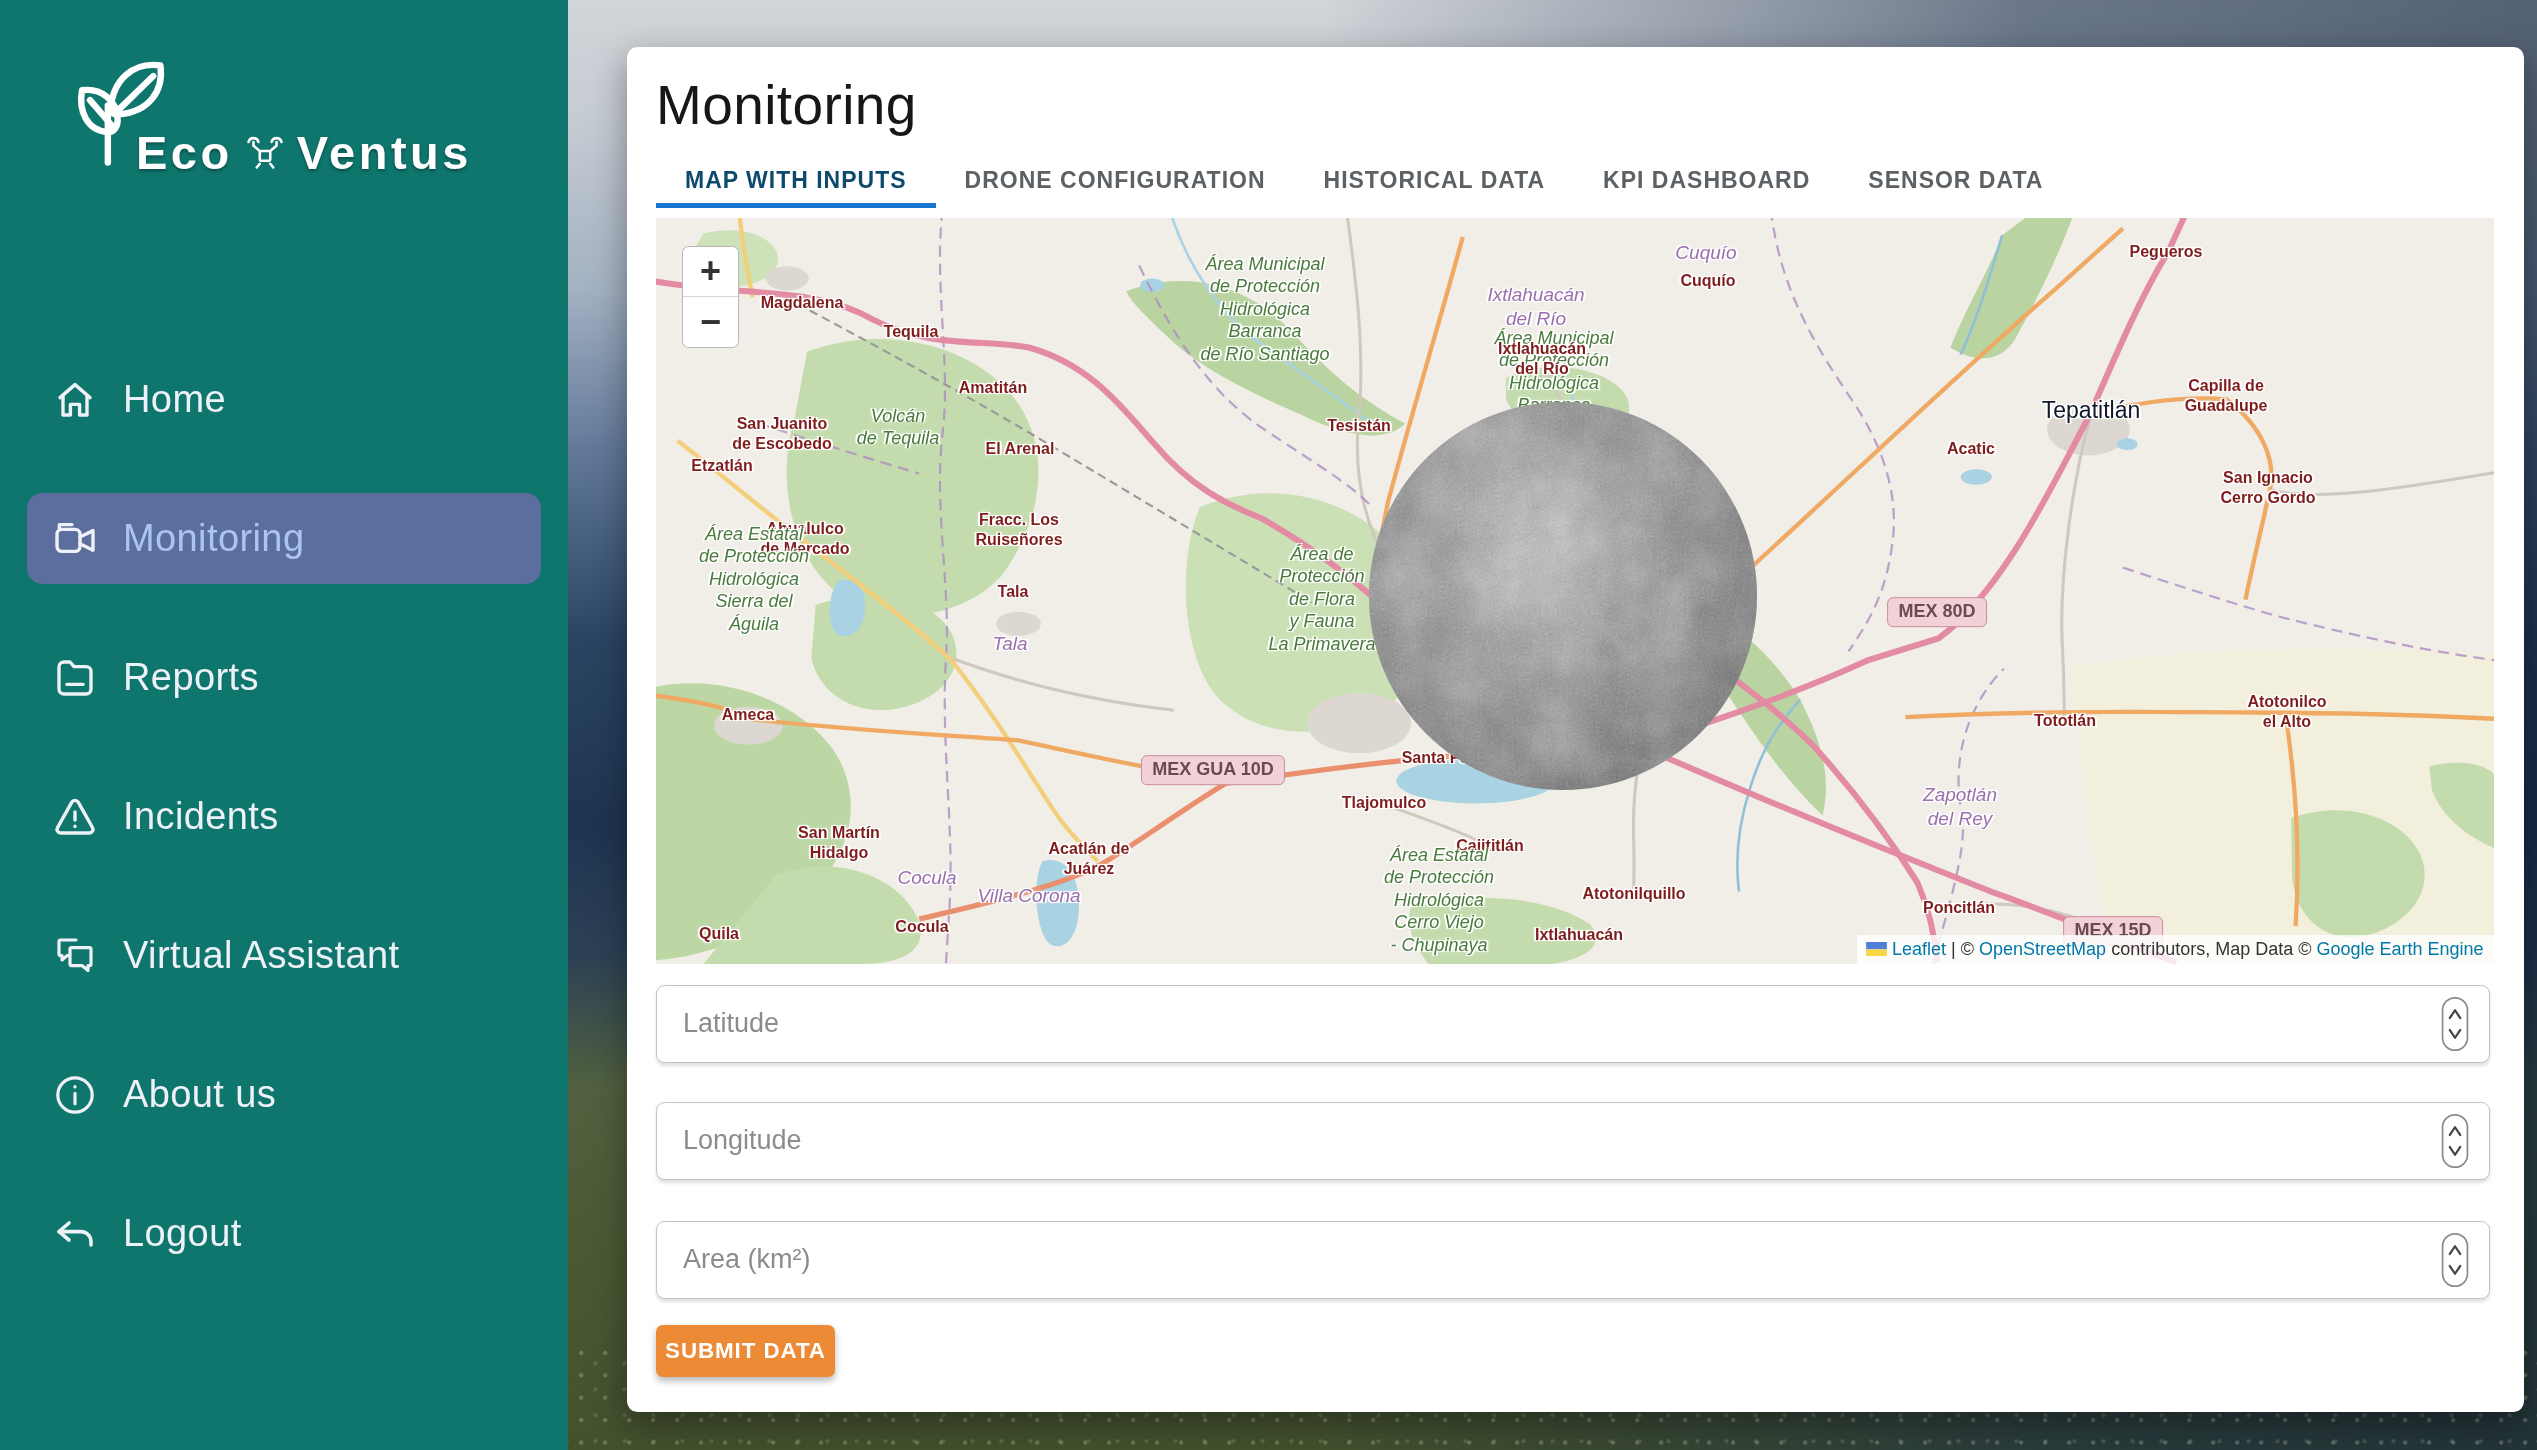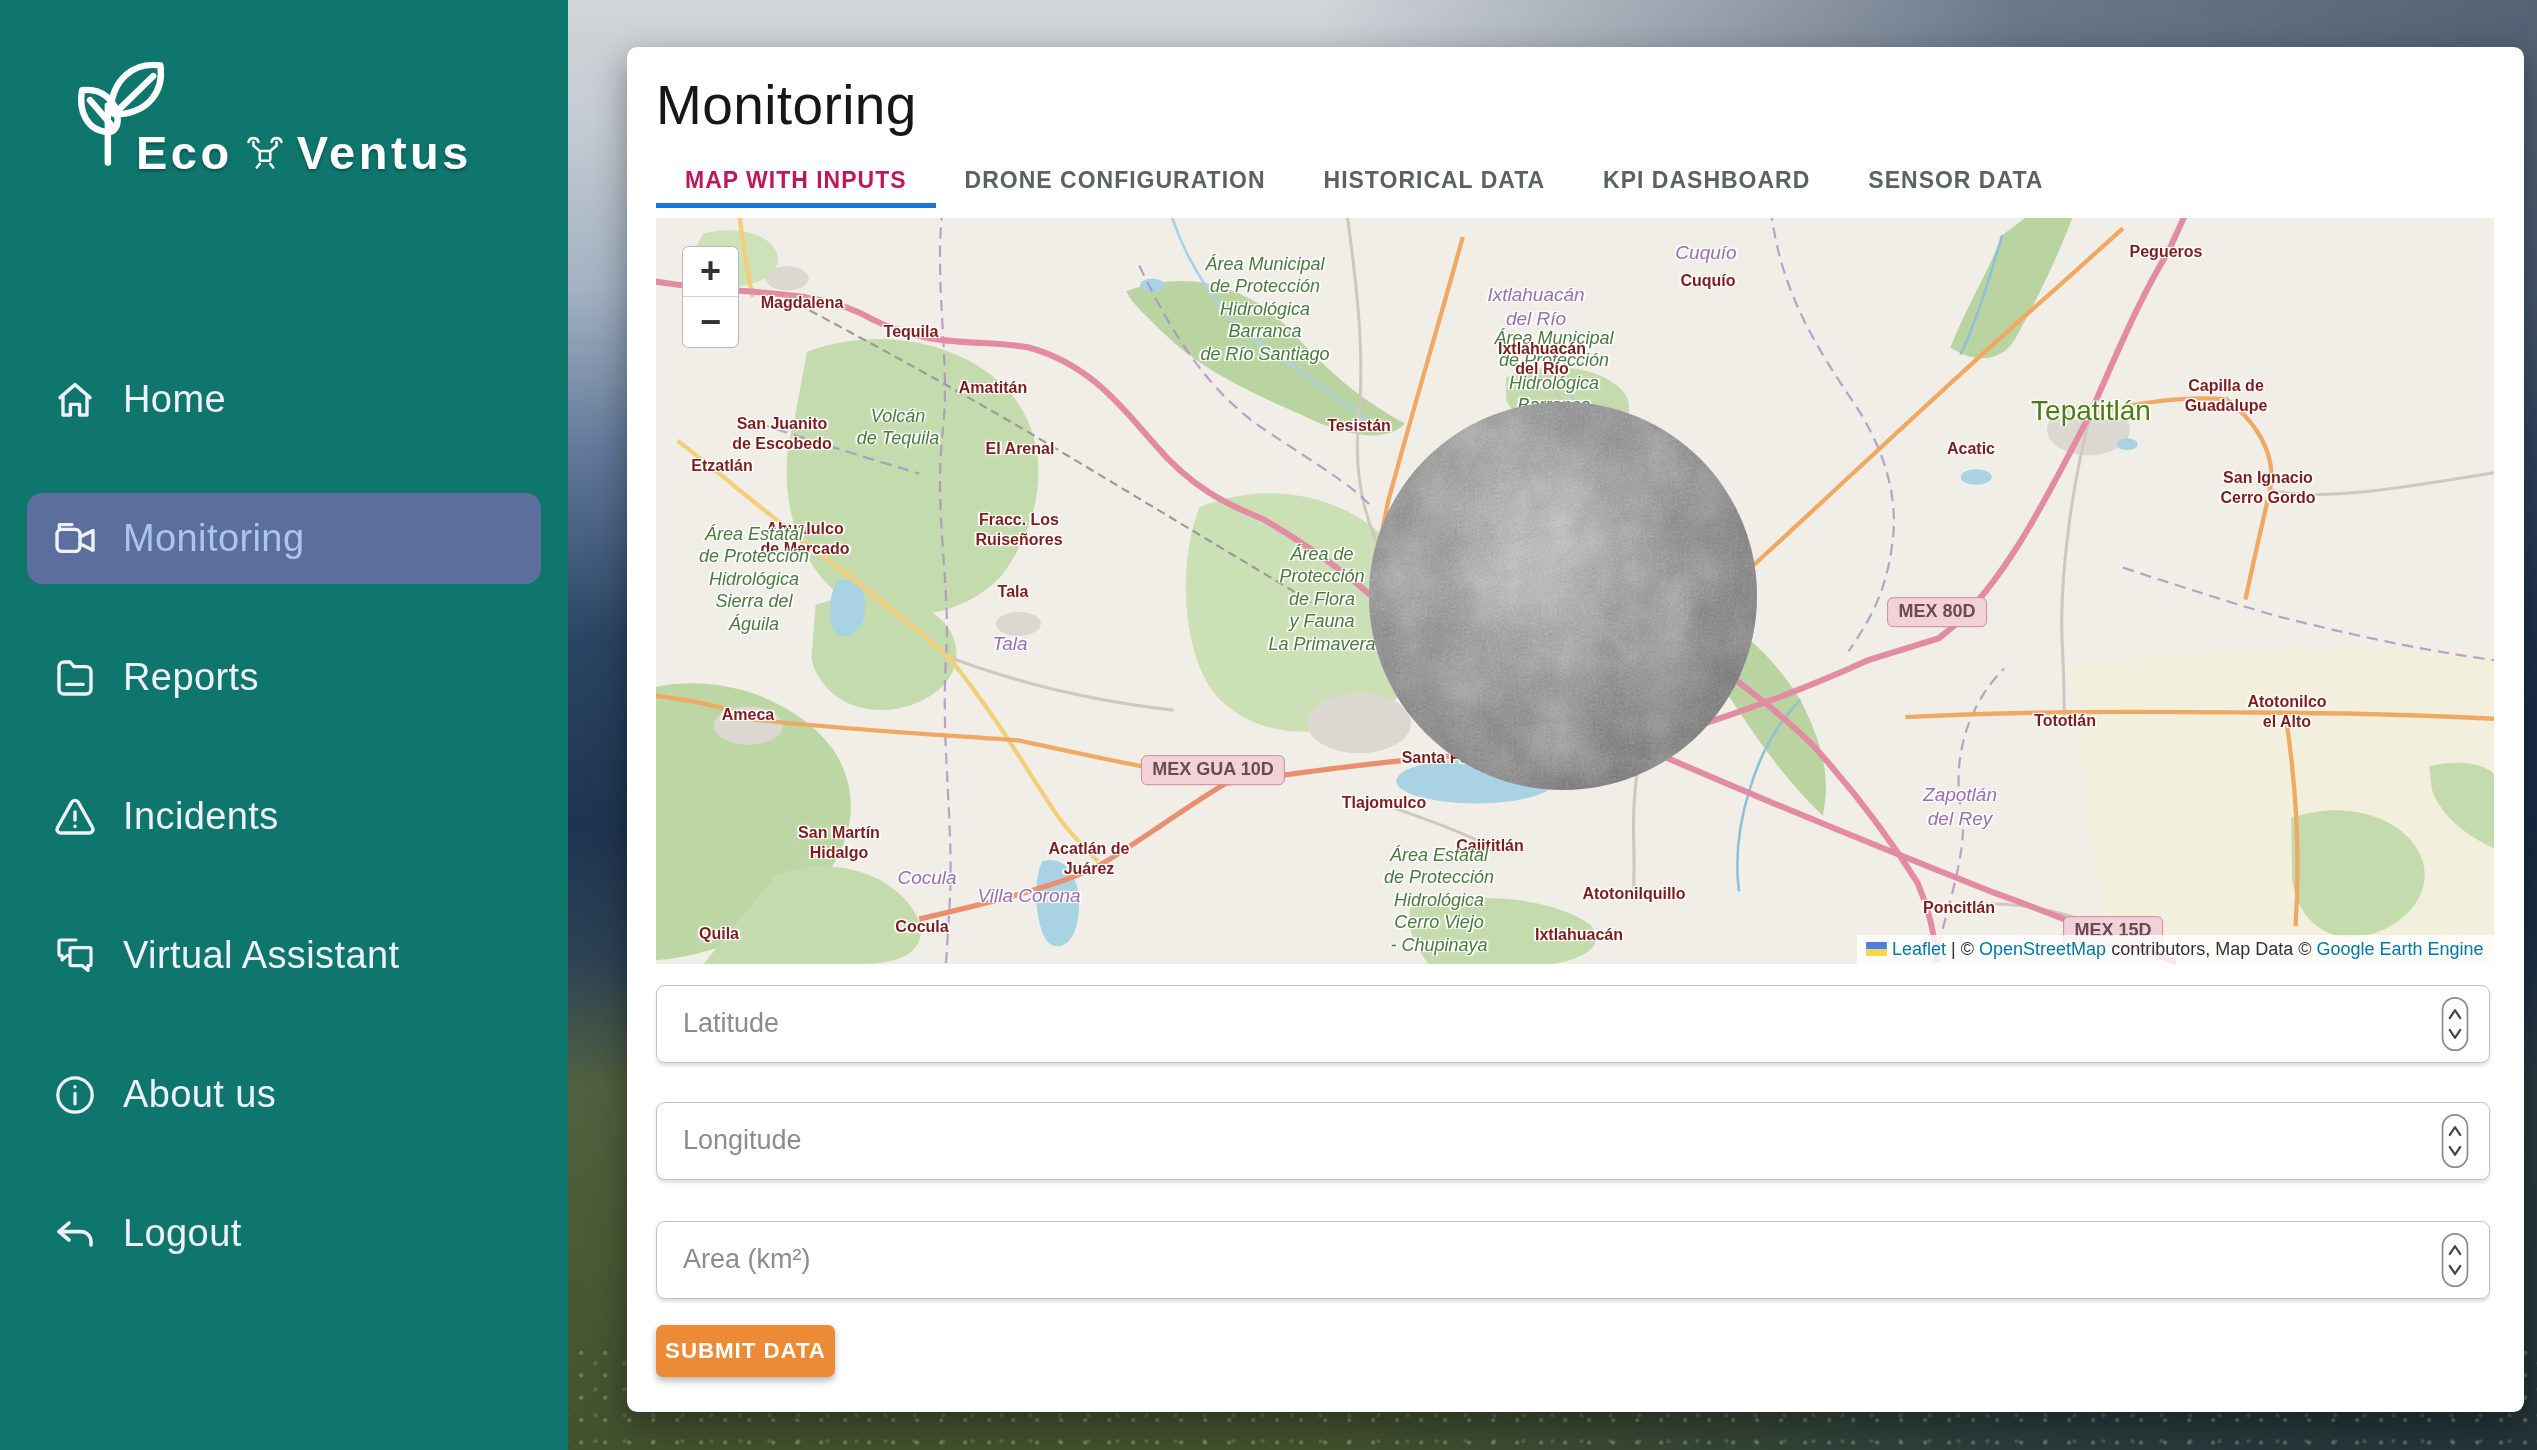--- a/index.html
+++ b/index.html
@@ -33,30 +33,30 @@
   .nav-item.active { background:#5b6e9d; }
   .nav-item.active .nav-label { color:#abc6ee; }
 
   
   .card { position:absolute; left:627px; top:47px; width:1897px; height:1365px; background:#fff;
     border-radius:10.4px; box-shadow:0 12px 35px rgba(0,0,0,.38); padding:0 29px; z-index:4; }
   .page-title { margin-top:26px; font-size:55px; font-weight:500; color:#171717; letter-spacing:0.4px; }
   .tabs { display:flex; margin-top:15.5px; height:55px; }
   .tab { position:relative; display:flex; align-items:center; padding:0 29px; font-size:23px; font-weight:600;
     letter-spacing:1px; color:#5c6165; text-transform:uppercase; cursor:pointer; }
-  .tab.active { color:#be185d; }
+  .tab.active { color:#0c4a6e; }
   .tab.active::after { content:""; position:absolute; left:0; right:0; bottom:0; height:4.3px; background:#1976d2; }
 
   
   .map { position:relative; margin-top:10.4px; width:1838px; height:746px; background:#f1eee8; overflow:hidden; }
   .map-base { position:absolute; left:0; top:0; width:1838px; height:746px; }
   .ml { position:absolute; transform:translate(-50%,-50%); white-space:pre-line; text-align:center; z-index:3;
     text-shadow:-1.7px -0.9px 0 #fff,1.7px -0.9px 0 #fff,-1.7px 0.9px 0 #fff,1.7px 0.9px 0 #fff,0 0 4.3px #fff; line-height:1.25; }
   .ml-town { font-size:16px; color:#7f1d1d;font-weight:bold; }
-  .ml-town-lg { font-size:28px; color:#4d7c0f; }
+  .ml-town-lg { font-size:23px; color:#0f172a; }
   .ml-district { font-size:19px; font-style:italic; color:#9b6fae; }
   .ml-area { font-size:18px; font-style:italic; color:#4a7a3c; font-weight:400; }
   .ml-shield { font-size:18px; font-weight:700; color:#6b4a52; background:#f3d1d8; border:1.7px solid #c98e9b;
     border-radius:6px; padding:2.6px 10.4px; text-shadow:none; }
   .overlay-circle { position:absolute; left:713px; top:184px; width:388px; height:388px; border-radius:50%;
     overflow:hidden; z-index:4; }
   .overlay-circle::after { content:""; position:absolute; inset:0; border-radius:50%;
     background:radial-gradient(circle at 42% 38%, rgba(255,255,255,.28), rgba(0,0,0,.18) 75%); }
   .zoom-ctl { position:absolute; left:26px; top:28px; width:57px; border:1.7px solid rgba(0,0,0,.28);
     border-radius:7px; overflow:hidden; background:#fff; z-index:6; }

